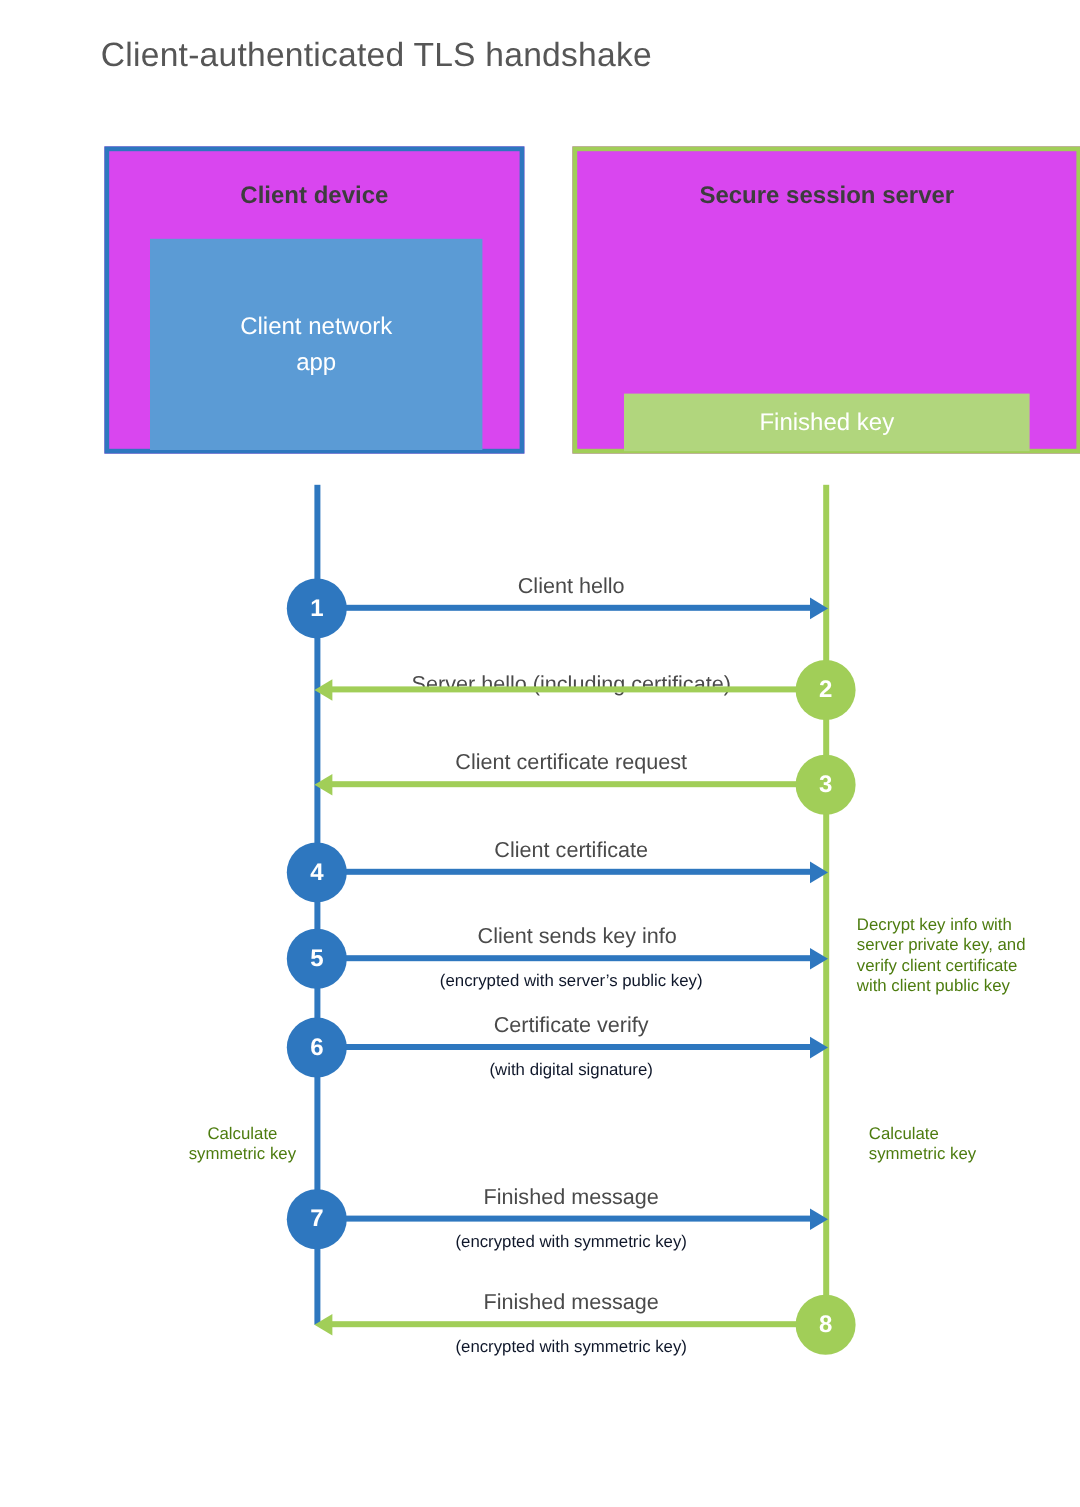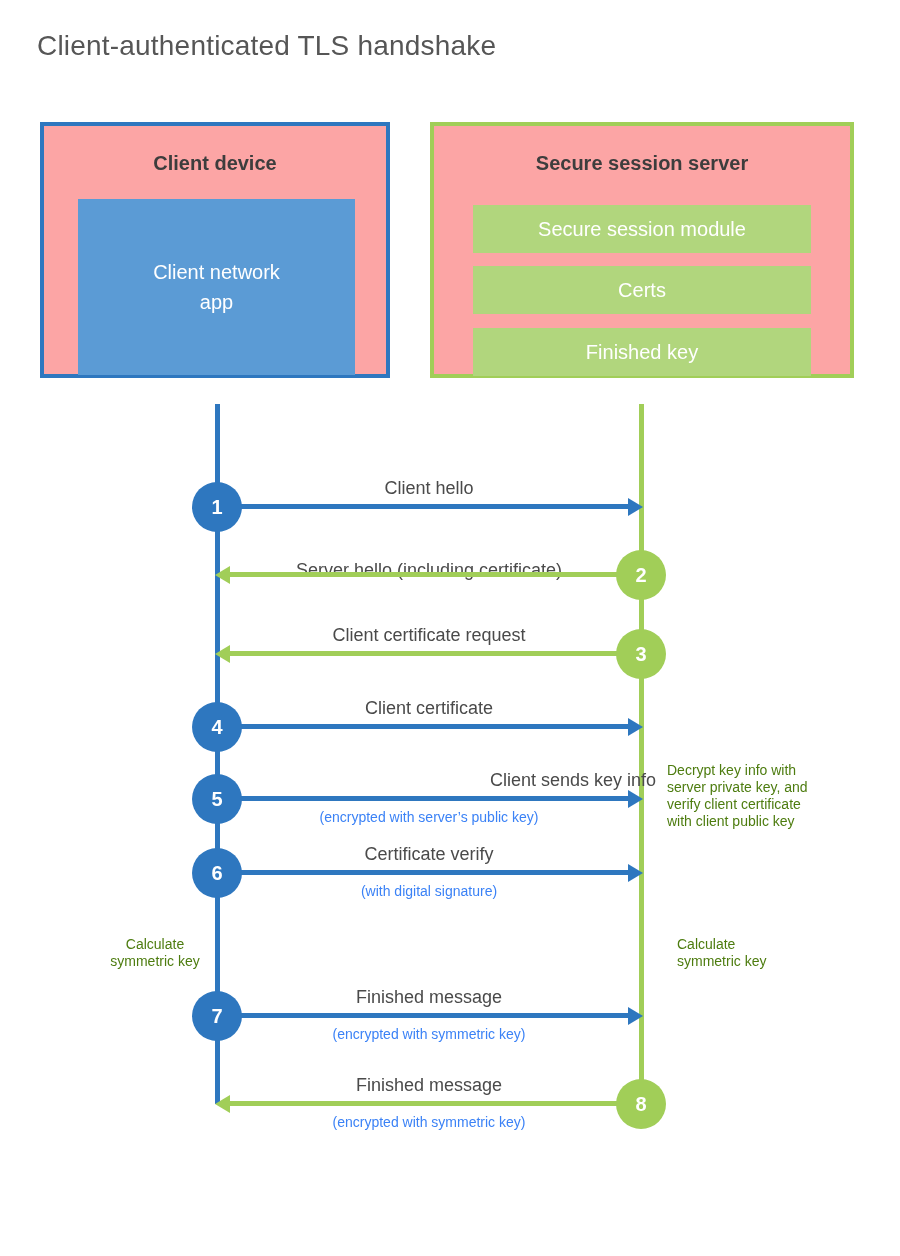--- a/index.html
+++ b/index.html
@@ -1,25 +1,25 @@
 <!DOCTYPE html>
 <html><head>
 <meta charset="utf-8">
 <style>
   html,body{margin:0;padding:0;}
   body{
     width:900px;height:1256px;position:relative;background:#ffffff;
     font-family:"Liberation Sans","DejaVu Sans",sans-serif;overflow:hidden;
   }
-  #canvas{position:absolute;inset:0;}
+  #canvas{position:absolute;inset:0;margin-left:47px;}
   .title{
     position:absolute;left:37px;top:30px;font-size:28px;font-weight:300;
     color:#565656;letter-spacing:.2px;
   }
-  .actor-box{position:absolute;top:122px;height:256px;background:#fca5a5;box-sizing:border-box;}
+  .actor-box{position:absolute;top:122px;height:256px;background:#d946ef;box-sizing:border-box;}
   .client-box{left:40px;width:350px;border:4px solid var(--blue);}
   .server-box{left:430px;width:424px;border:4px solid var(--green);padding-left:12px;}
   .actor-title{
     position:absolute;left:0;right:0;top:26px;text-align:center;
     font-size:20px;font-weight:700;color:#3d3d3d;
   }
   .app-box{
     position:absolute;left:34px;top:73px;width:277px;height:176px;
     background:var(--blueLight);display:flex;align-items:center;justify-content:center;
     color:#fff;font-size:20px;text-align:center;white-space:pre-line;line-height:1.5;
@@ -42,21 +42,21 @@
   .msg-line.blue{background:var(--blue);}
   .msg-line.green{background:var(--green);}
   .arrow-head{position:absolute;width:0;height:0;z-index:2;
     border-top:9px solid transparent;border-bottom:9px solid transparent;}
   .arrow-head.right.blue{border-left:15px solid var(--blue);}
   .arrow-head.left.green{border-right:15px solid var(--green);}
   .msg-label{
     position:absolute;text-align:center;font-size:18px;color:#4a4a4a;line-height:22px;
   }
   .msg-sublabel{
-    position:absolute;text-align:center;font-size:14px;color:#3b82f6;line-height:18px;
+    position:absolute;text-align:center;font-size:14px;color:#0f172a;line-height:18px;
   }
   .side-note{
     position:absolute;font-size:14px;color:#4d7c0f;line-height:17px;white-space:pre-line;
   }
   .calc-left{text-align:center;}
 </style>
 </head>
 <body style="--blue: #2e77bf; --blueLight: #5b9bd5; --green: #a1ce58; --greenLight: #b1d67d;">
 
 <div id="canvas">
@@ -64,22 +64,20 @@
   <div class="title">Client-authenticated TLS handshake</div>
 
   <div class="actor-box client-box">
     <div class="actor-title">Client device</div>
     <div class="app-box">Client network
 app</div>
   </div>
 
   <div class="actor-box server-box">
     <div class="actor-title">Secure session server</div>
-    <div class="module-bar" style="top:79px">Secure session module</div>
-    <div class="module-bar" style="top:140px">Certs</div>
     <div class="module-bar" style="top:202px">Finished key</div>
   </div>
 
   <div class="lifeline blue" style="left:214.5px;top:404px;height:700px;"></div>
   <div class="lifeline green" style="left:638.5px;top:404px;height:700px;"></div>
 
   <div id="steps">
       <div class="msg-line blue" style="left: 217px; top: 504px; width: 412px;"></div>
       <div class="arrow-head right blue" style="left: 628px; top: 498px;"></div>
       <div class="msg-label" style="left: 217px; width: 424px; top: 477px;">Client hello</div>
@@ -91,21 +89,21 @@
       <div class="msg-line green" style="left: 229px; top: 651px; width: 412px;"></div>
       <div class="arrow-head left green" style="left: 215px; top: 645px;"></div>
       <div class="msg-label" style="left: 217px; width: 424px; top: 624px;">Client certificate request</div>
       <div class="step-circle green" style="left: 616px; top: 629px;">3</div>
       <div class="msg-line blue" style="left: 217px; top: 724px; width: 412px;"></div>
       <div class="arrow-head right blue" style="left: 628px; top: 718px;"></div>
       <div class="msg-label" style="left: 217px; width: 424px; top: 697px;">Client certificate</div>
       <div class="step-circle blue" style="left: 192px; top: 702px;">4</div>
       <div class="msg-line blue" style="left: 217px; top: 796px; width: 412px;"></div>
       <div class="arrow-head right blue" style="left: 628px; top: 790px;"></div>
-      <div class="msg-label" style="left: 232px; width: 424px; top: 769px; text-align: right;">Client sends key info</div>
+      <div class="msg-label" style="left: 222px; width: 424px; top: 769px;">Client sends key info</div>
       <div class="msg-sublabel" style="left: 217px; width: 424px; top: 808px;">(encrypted with server’s public key)</div>
       <div class="step-circle blue" style="left: 192px; top: 774px;">5</div>
       <div class="msg-line blue" style="left: 217px; top: 870px; width: 412px;"></div>
       <div class="arrow-head right blue" style="left: 628px; top: 864px;"></div>
       <div class="msg-label" style="left: 217px; width: 424px; top: 843px; text-align: center;">Certificate verify</div>
       <div class="msg-sublabel" style="left: 217px; width: 424px; top: 882px;">(with digital signature)</div>
       <div class="step-circle blue" style="left: 192px; top: 848px;">6</div>
       <div class="msg-line blue" style="left: 217px; top: 1013px; width: 412px;"></div>
       <div class="arrow-head right blue" style="left: 628px; top: 1007px;"></div>
       <div class="msg-label" style="left: 217px; width: 424px; top: 986px;">Finished message</div>

